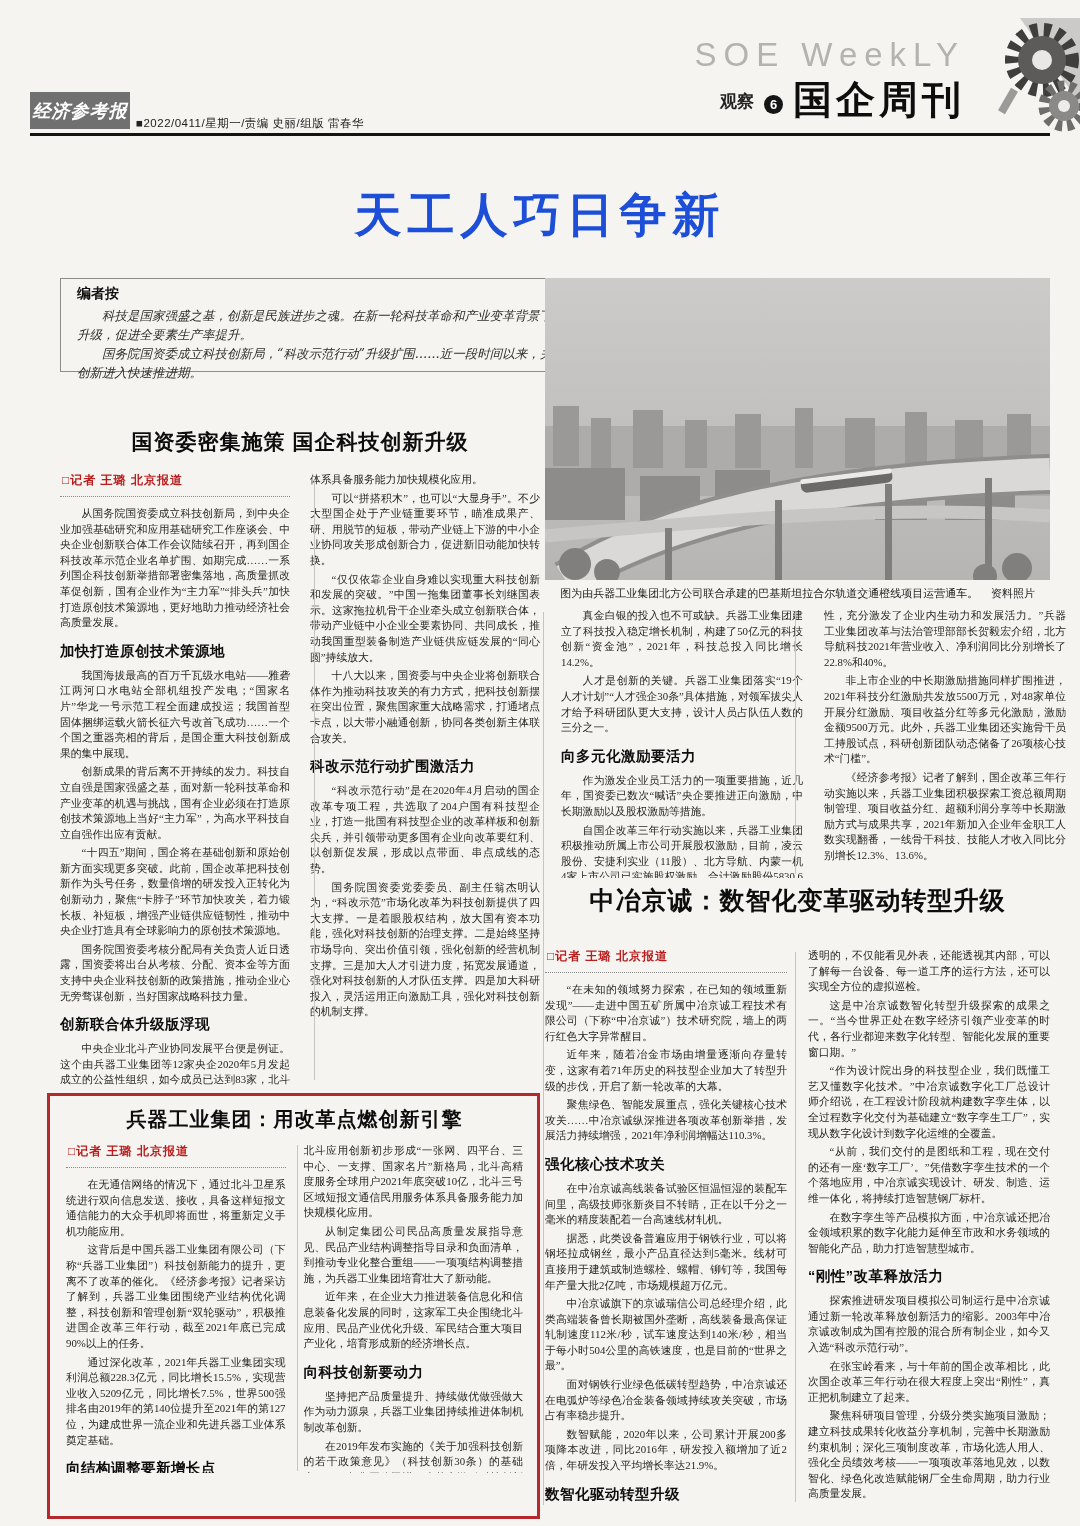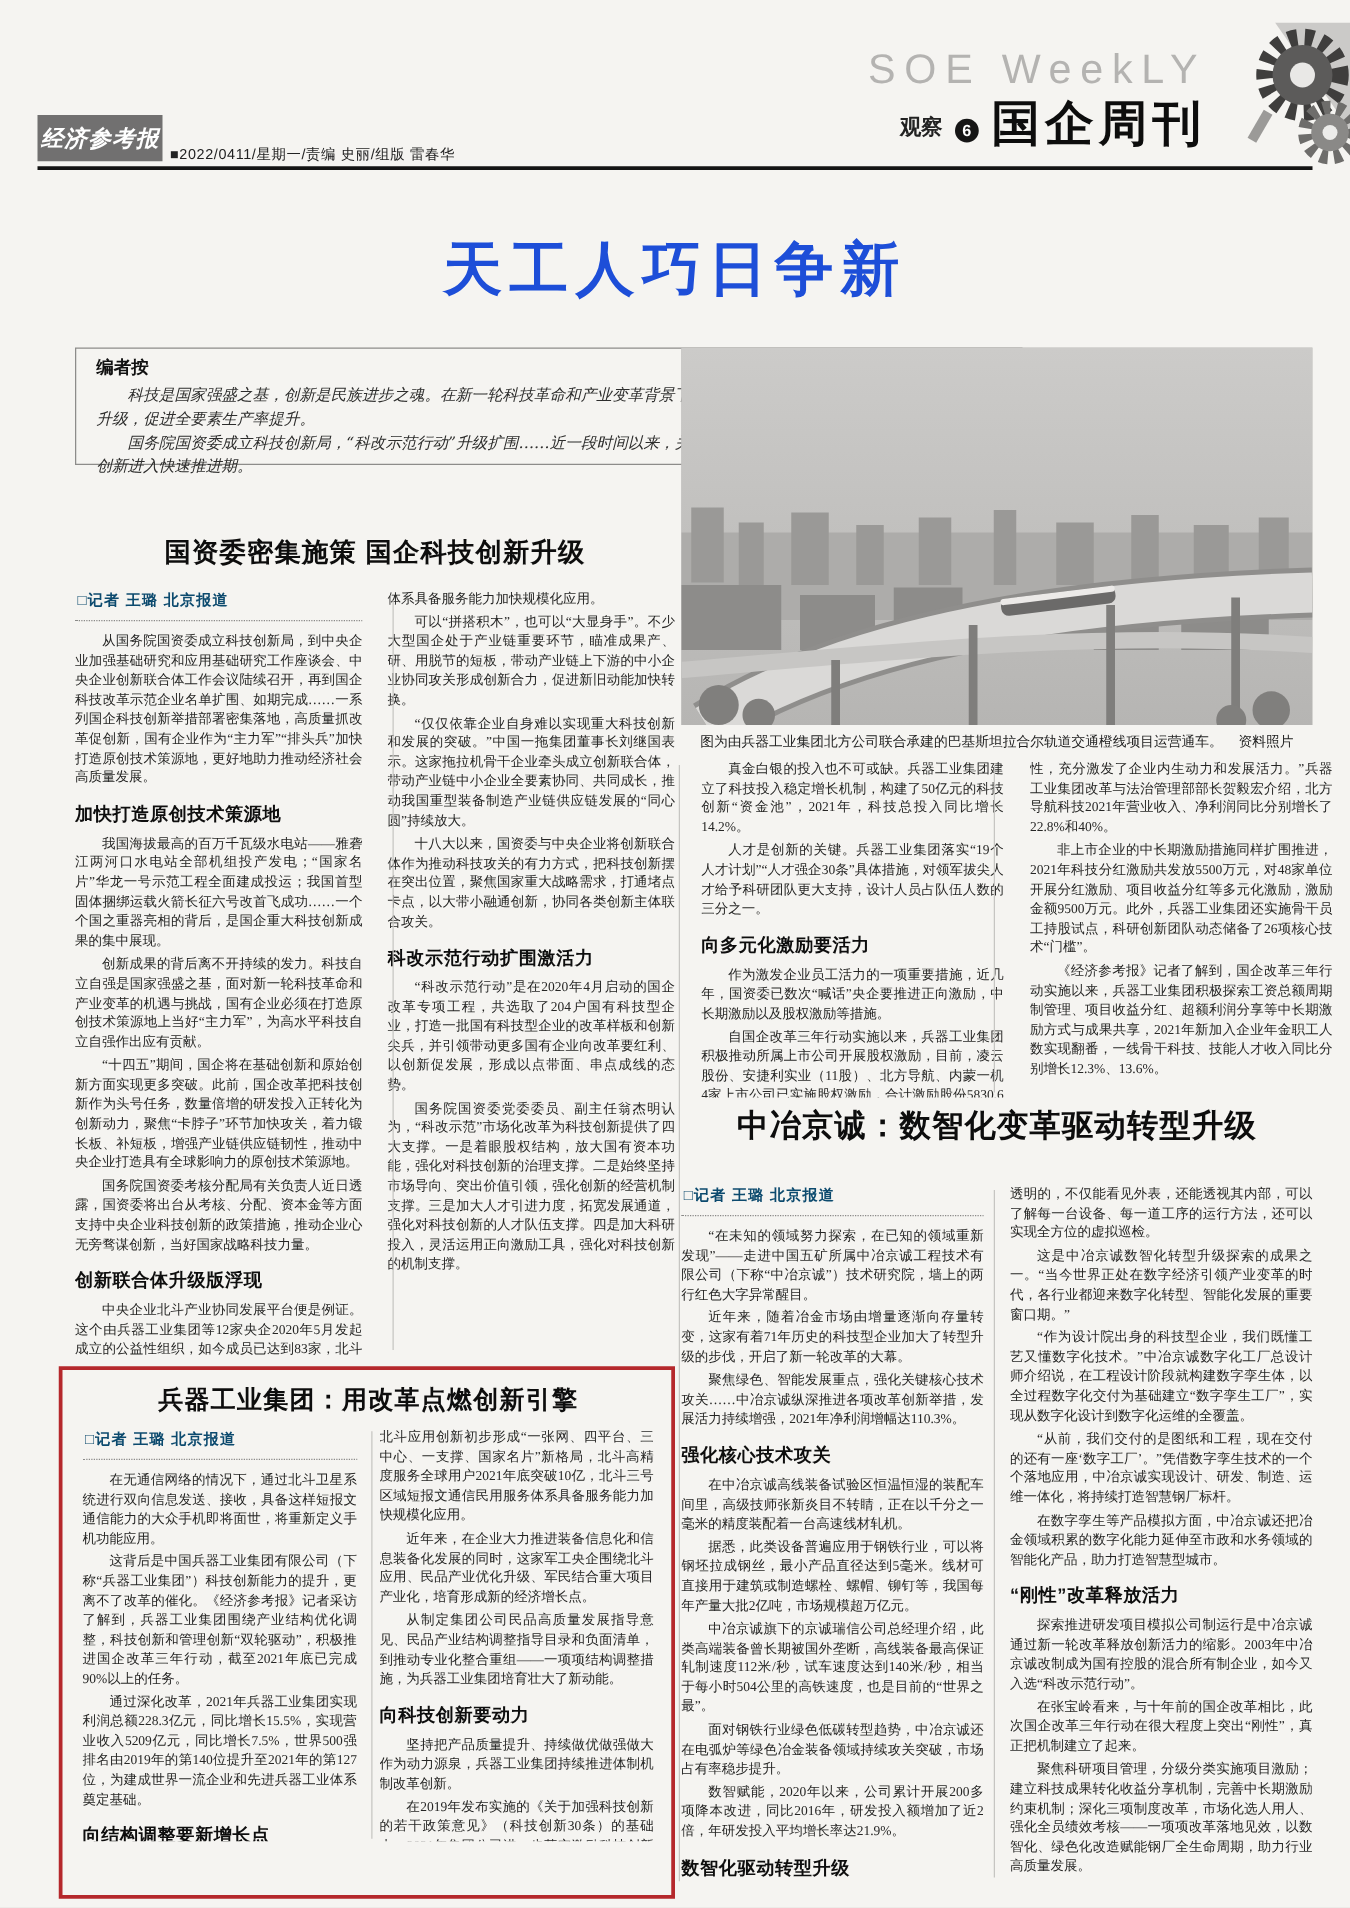--- a/index.html
+++ b/index.html
@@ -33,21 +33,21 @@
   .ed-p{font-family:"DejaVu Serif",serif;font-style:italic;font-size:12.5px;line-height:19px;
         color:#2d2d2c;margin:0;text-indent:2em;}
 
   
   .photo{left:545px;top:278px;width:505px;height:302px;overflow:hidden;background:#bdbcba;}
   .caption{left:545px;top:586px;width:505px;font-family:"Liberation Serif",serif;font-size:11px;
            color:#222;text-align:center;}
 
   
   .a-title{text-align:center;font-weight:700;color:#0d0d0d;letter-spacing:1px;}
-  .byline{font-size:12px;font-weight:700;color:#0c4a6e;border-bottom:1px dotted #8a8a88;
+  .byline{font-size:12px;font-weight:700;color:#b91c1c;border-bottom:1px dotted #8a8a88;
           padding:0 0 7px 2px;margin:0 0 9px 0;letter-spacing:1px;}
   .colset{display:flex;overflow:hidden;}
   .colset .col{overflow:hidden;}
   .para{font-family:"Liberation Serif",serif;font-size:10.8px;line-height:15.6px;text-align:justify;
         text-indent:2em;margin:0 0 3px 0;color:#262625;}
   .para.cont{text-indent:0;}
   .subhead{font-size:14.5px;font-weight:700;color:#0e0e0e;margin:11px 0 7px 0;letter-spacing:.5px;}
 
   .t-guoziwei{left:60px;top:428px;width:480px;font-size:21px;}
   .cols-guoziwei{left:60px;top:472px;width:480px;height:614px;gap:20px;}
@@ -238,22 +238,22 @@
         <div class="byline">□记者 王璐 北京报道</div>
         <div>
             <p class="para">在无通信网络的情况下，通过北斗卫星系统进行双向信息发送、接收，具备这样短报文通信能力的大众手机即将面世，将重新定义手机功能应用。</p>
             <p class="para">这背后是中国兵器工业集团有限公司（下称“兵器工业集团”）科技创新能力的提升，更离不了改革的催化。《经济参考报》记者采访了解到，兵器工业集团围绕产业结构优化调整，科技创新和管理创新“双轮驱动”，积极推进国企改革三年行动，截至2021年底已完成90%以上的任务。</p>
             <p class="para">通过深化改革，2021年兵器工业集团实现利润总额228.3亿元，同比增长15.5%，实现营业收入5209亿元，同比增长7.5%，世界500强排名由2019年的第140位提升至2021年的第127位，为建成世界一流企业和先进兵器工业体系奠定基础。</p>
             <h4 class="subhead">向结构调整要新增长点</h4>
           </div>
       </div>
       <div class="col">
           <p class="para cont">北斗应用创新初步形成“一张网、四平台、三中心、一支撑、国家名片”新格局，北斗高精度服务全球用户2021年底突破10亿，北斗三号区域短报文通信民用服务体系具备服务能力加快规模化应用。</p>
+          <p class="para">从制定集团公司民品高质量发展指导意见、民品产业结构调整指导目录和负面清单，到推动专业化整合重组——一项项结构调整措施，为兵器工业集团培育壮大了新动能。</p>
           <p class="para">近年来，在企业大力推进装备信息化和信息装备化发展的同时，这家军工央企围绕北斗应用、民品产业优化升级、军民结合重大项目产业化，培育形成新的经济增长点。</p>
-          <p class="para">从制定集团公司民品高质量发展指导意见、民品产业结构调整指导目录和负面清单，到推动专业化整合重组——一项项结构调整措施，为兵器工业集团培育壮大了新动能。</p>
           <h4 class="subhead">向科技创新要动力</h4>
           <p class="para">坚持把产品质量提升、持续做优做强做大作为动力源泉，兵器工业集团持续推进体制机制改革创新。</p>
           <p class="para">在2019年发布实施的《关于加强科技创新的若干政策意见》（科技创新30条）的基础上，2021年集团公司进一步落实激励科技创新的政策导向，对该文件进行了修订。</p>
         </div>
       <div class="vrule" style="left:231px;top:2px;bottom:2px;height:auto;"></div>
     </div>
   </div>
 
   <div class="abs vrule" style="left:314px;top:480px;height:600px;"></div>
   <div class="abs vrule" style="left:795px;top:612px;height:262px;"></div>

